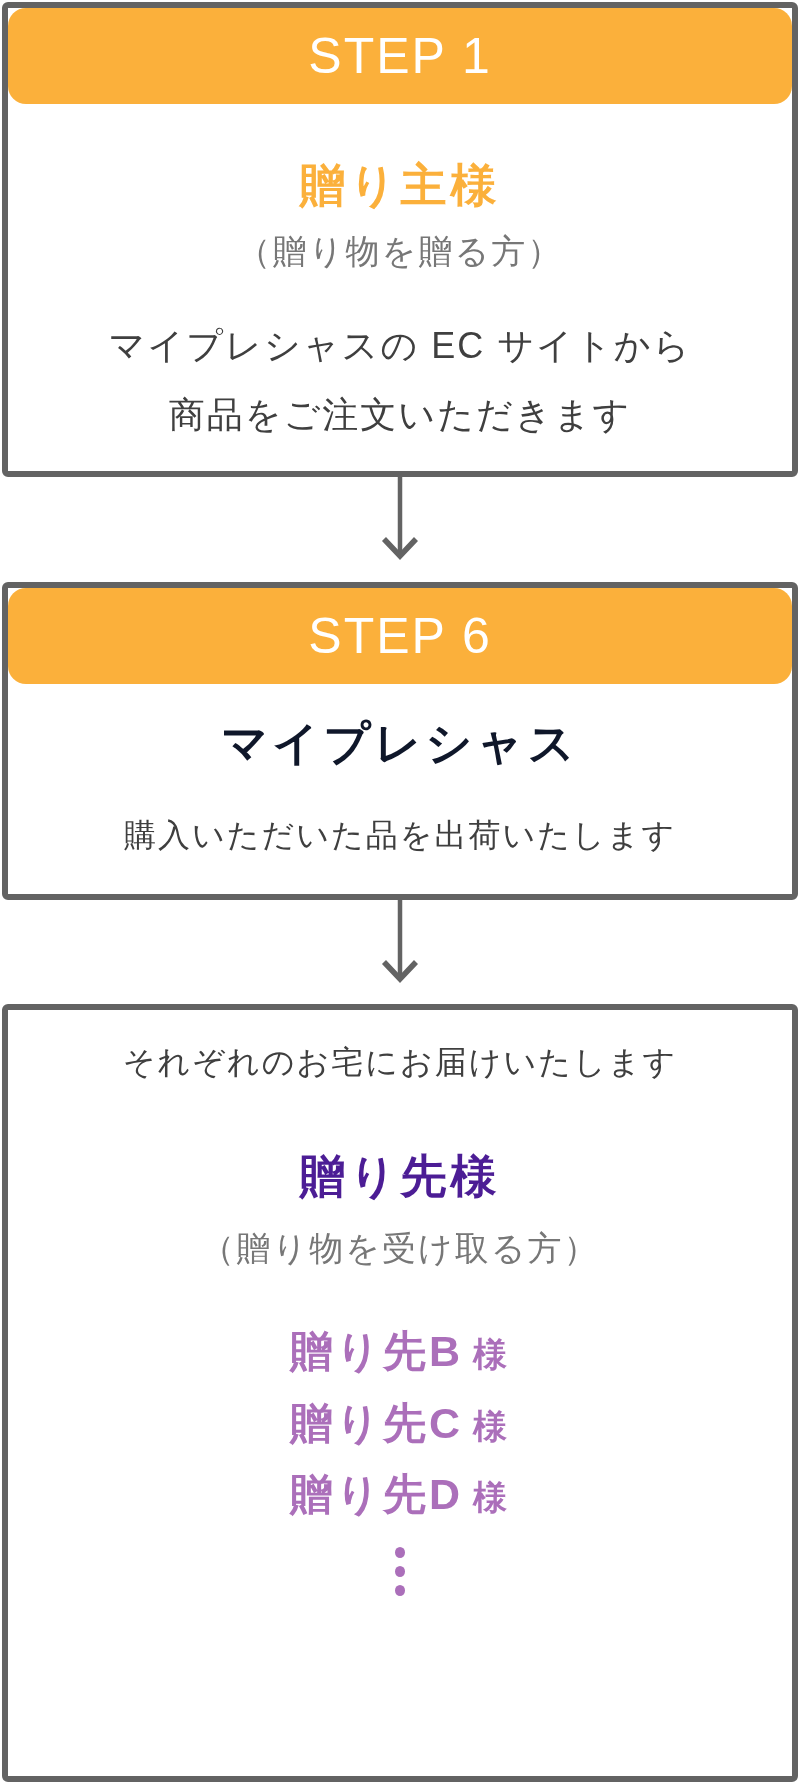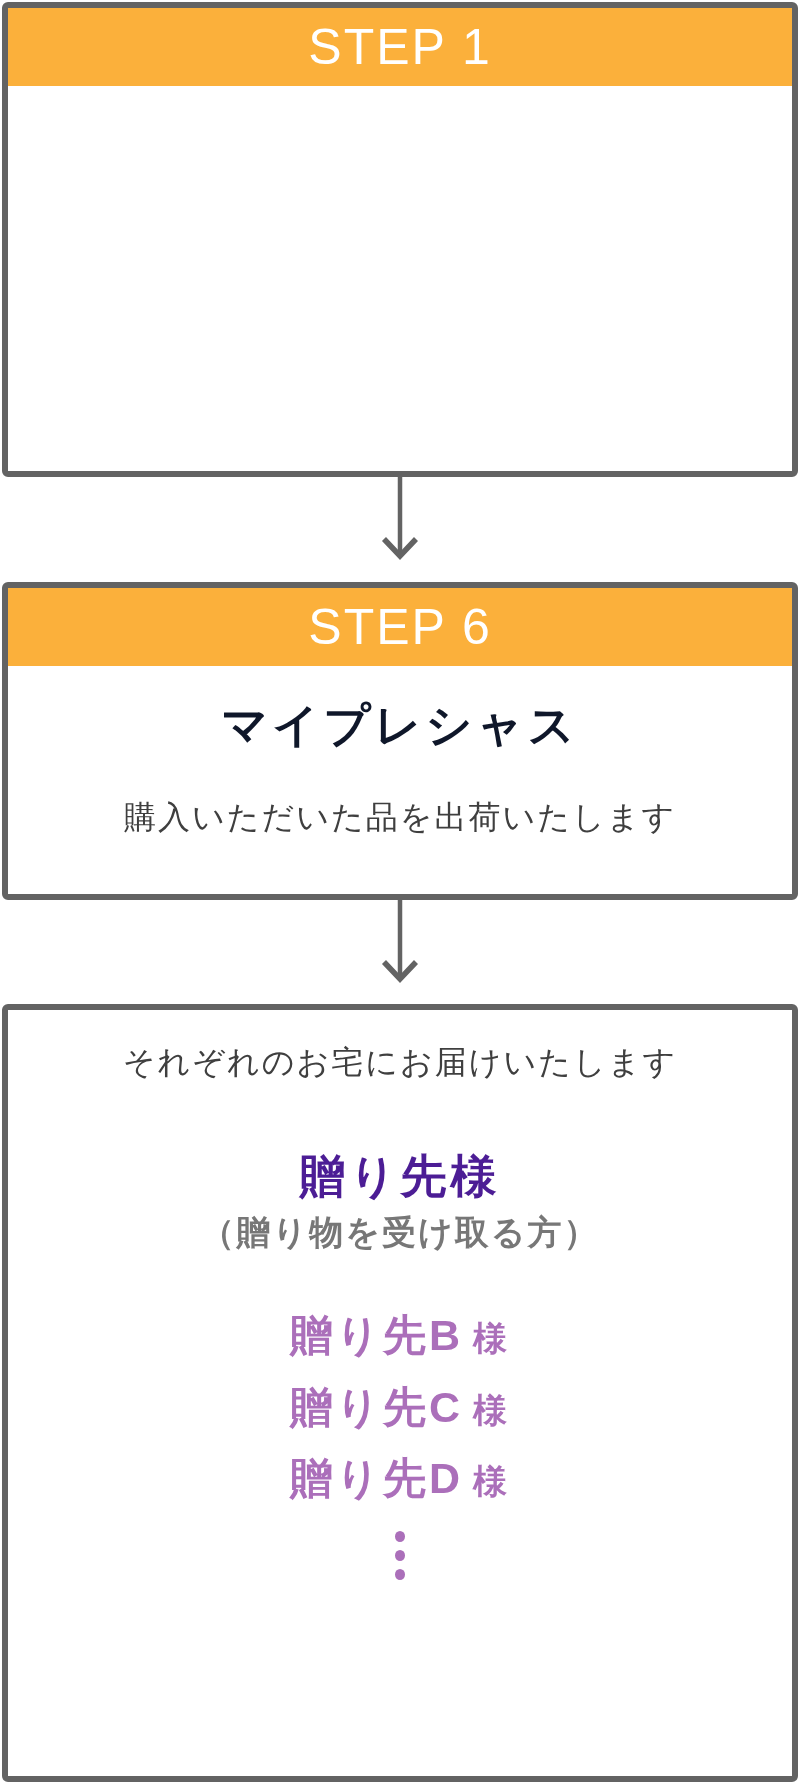--- a/index.html
+++ b/index.html
@@ -23,29 +23,30 @@
     border: 6px solid #636363;
     border-radius: 6px;
     background: #ffffff;
     text-align: center;
   }
   #box1 { top: 2px;    height: 475px; }
   #box2 { top: 582px;  height: 318px; }
   #box3 { top: 1004px; height: 778px; }
 
   .step-header {
-    height: 78px;
+    height: 96px;
     background: #FBB03B;
     color: #ffffff;
     display: flex;
     align-items: center;
     justify-content: center;
     font-size: 50px;
     font-weight: 500;
     letter-spacing: 2px;
+    border-radius: 18px;
   }
   .content { padding: 0 20px; }
 
   .title {
     font-size: 46px;
     font-weight: 700;
     letter-spacing: 4px;
     line-height: 1.2;
   }
   .orange { color: #FBB03B; }
@@ -76,21 +77,21 @@
   #box1 .note      { margin-top: 16px; }
   #box1 .body-text { margin-top: 38px; }
 
   
   #box2 .title       { margin-top: 32px; }
   #box2 .body-single { margin-top: 42px; }
 
   
   #box3 .body-single { margin-top: 30px; }
   #box3 .title       { margin-top: 64px; }
-  #box3 .note        { margin-top: 6px; font-weight: bold; }
+  #box3 .note        { margin-top: 22px; }
 
   .recipient-row {
     font-size: 43px;
     font-weight: 700;
     color: #AB6FBA;
     letter-spacing: 3px;
     line-height: 1.2;
   }
   .recipient-row .suffix {
     font-size: 34px;
@@ -124,20 +125,28 @@
   #arrow2 { top: 900px; }
 </style>
 </head>
 <body>
 
 <div class="flow">
 
   <div class="step-box" id="box1">
     <div class="step-header">
       <span>STEP 1</span>
+    </div>
+    <div class="content">
+      <div class="title orange">贈り主様</div>
+      <div class="note">（贈り物を贈る方）</div>
+      <div class="body-text">
+        <div>マイプレシャスの EC サイトから</div>
+        <div>商品をご注文いただきます</div>
+      </div>
     </div>
   </div>
 
   <svg class="arrow" id="arrow1" viewBox="0 0 44 84" aria-hidden="true">
     <line x1="22" y1="0" x2="22" y2="78" stroke="#636363" stroke-width="4.5"></line>
     <polyline points="6,62 22,79 38,62" fill="none" stroke="#636363" stroke-width="5.5"></polyline>
   </svg>
 
   <div class="step-box" id="box2">
     <div class="step-header">

